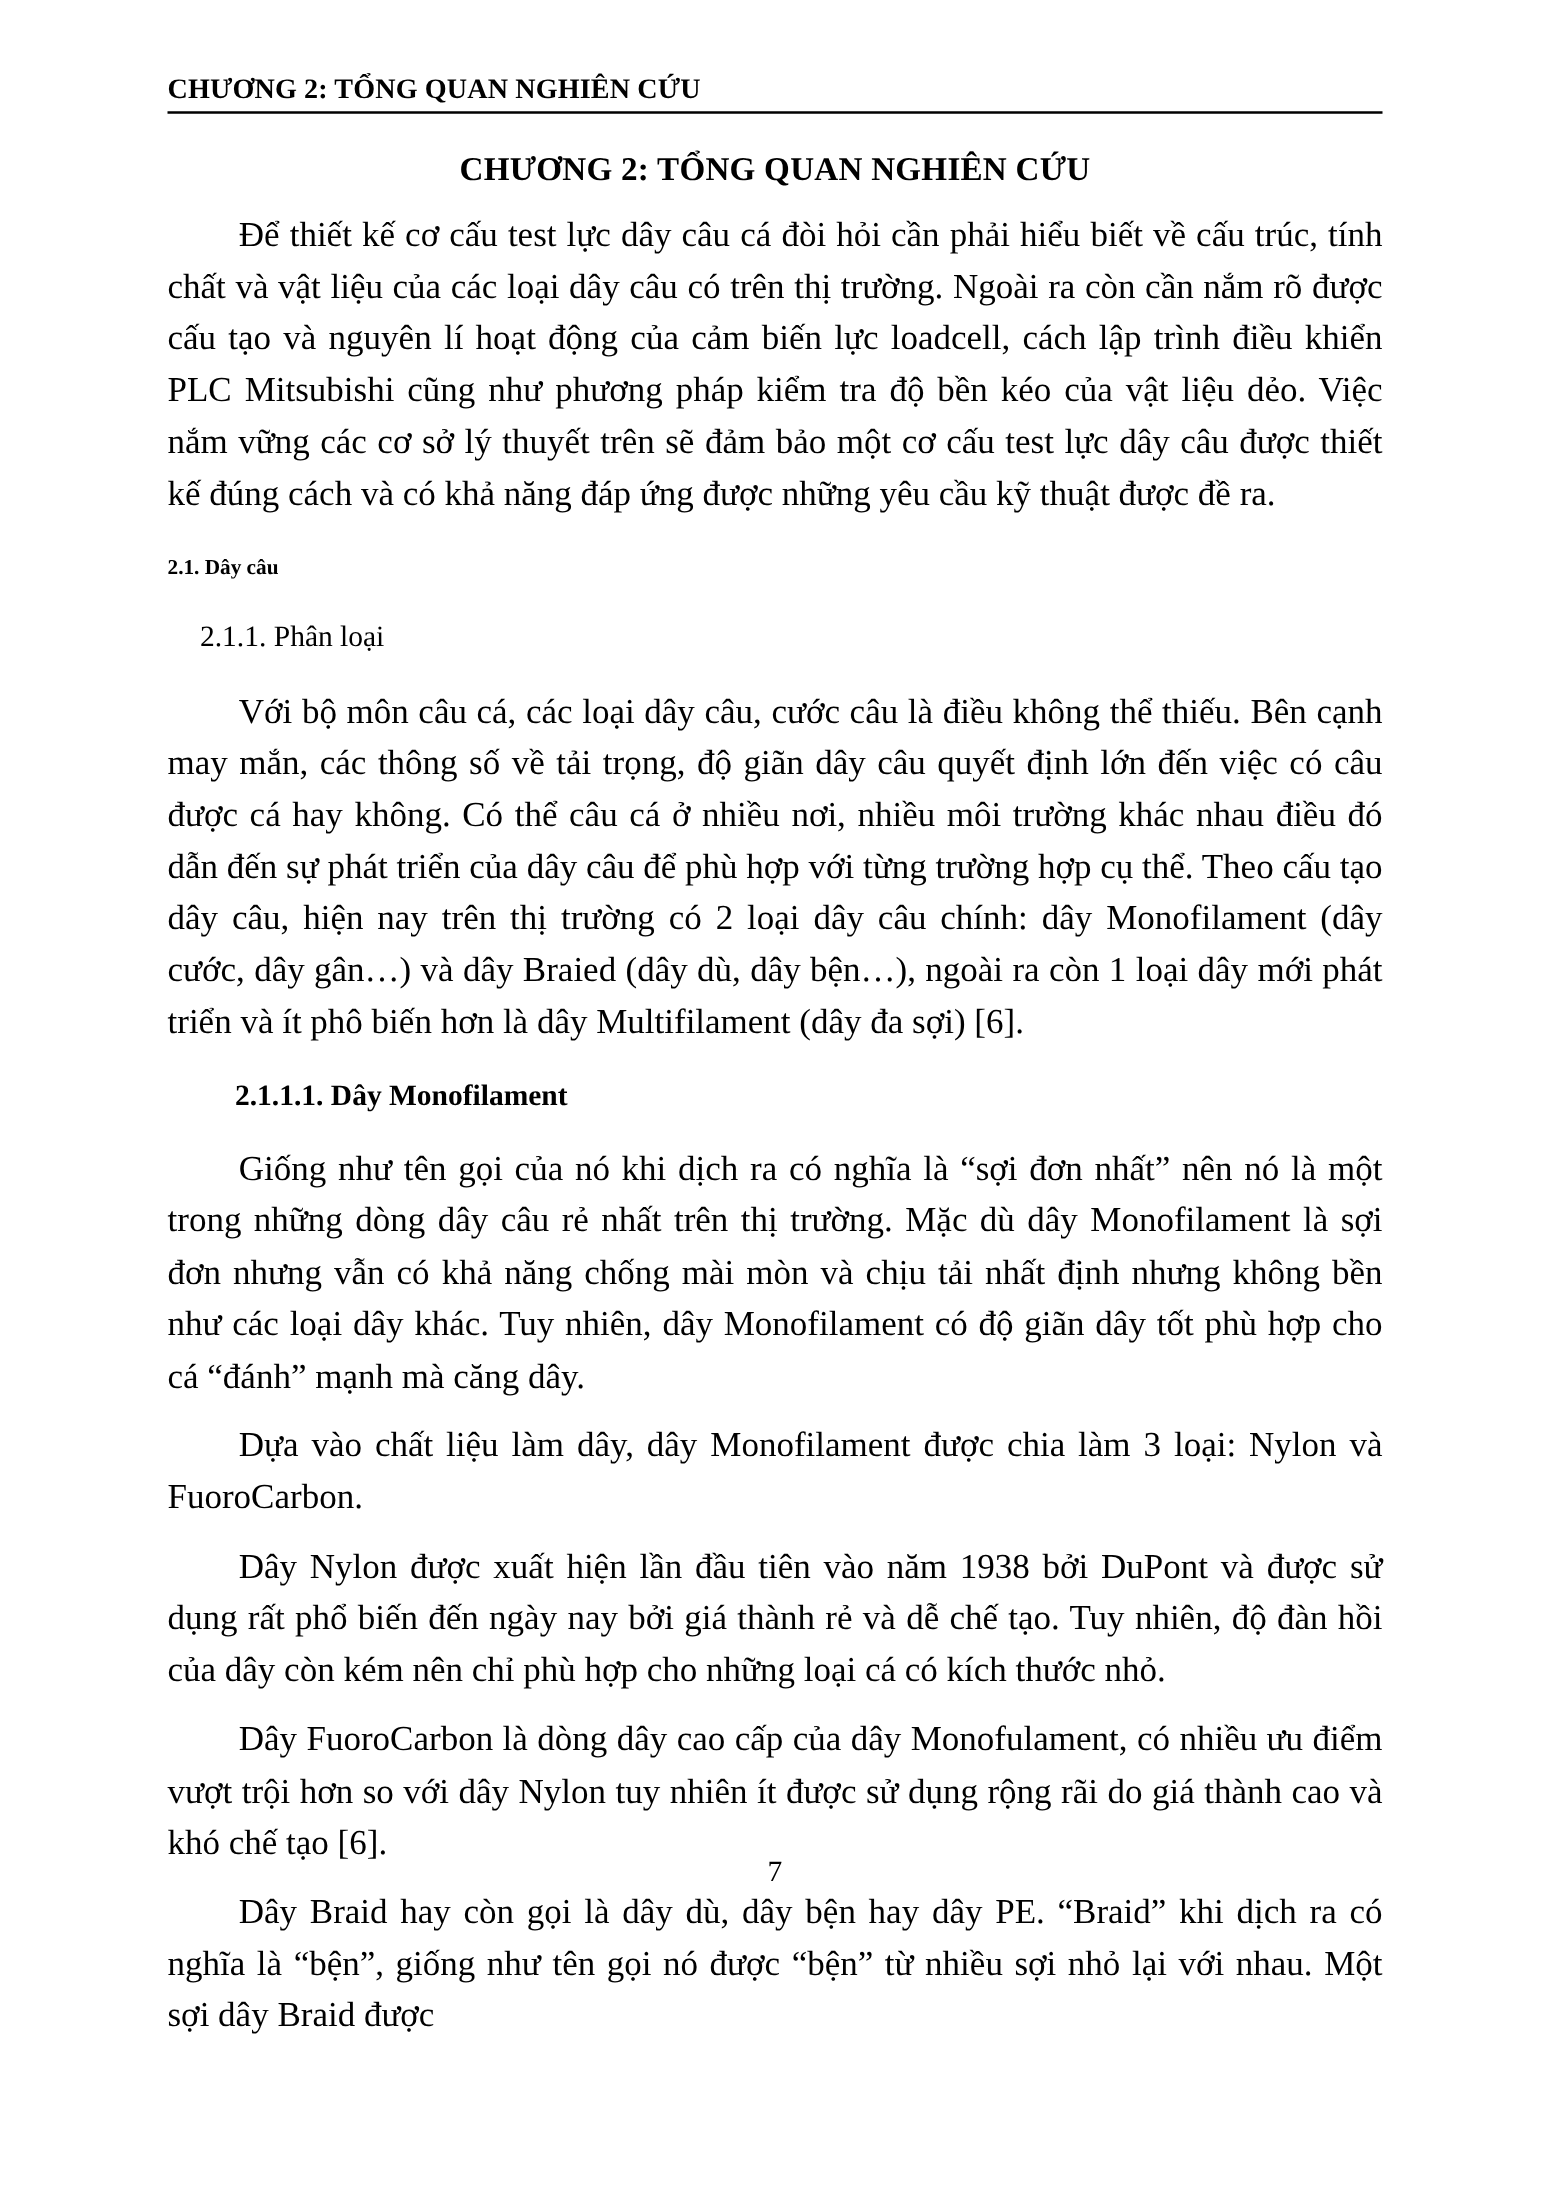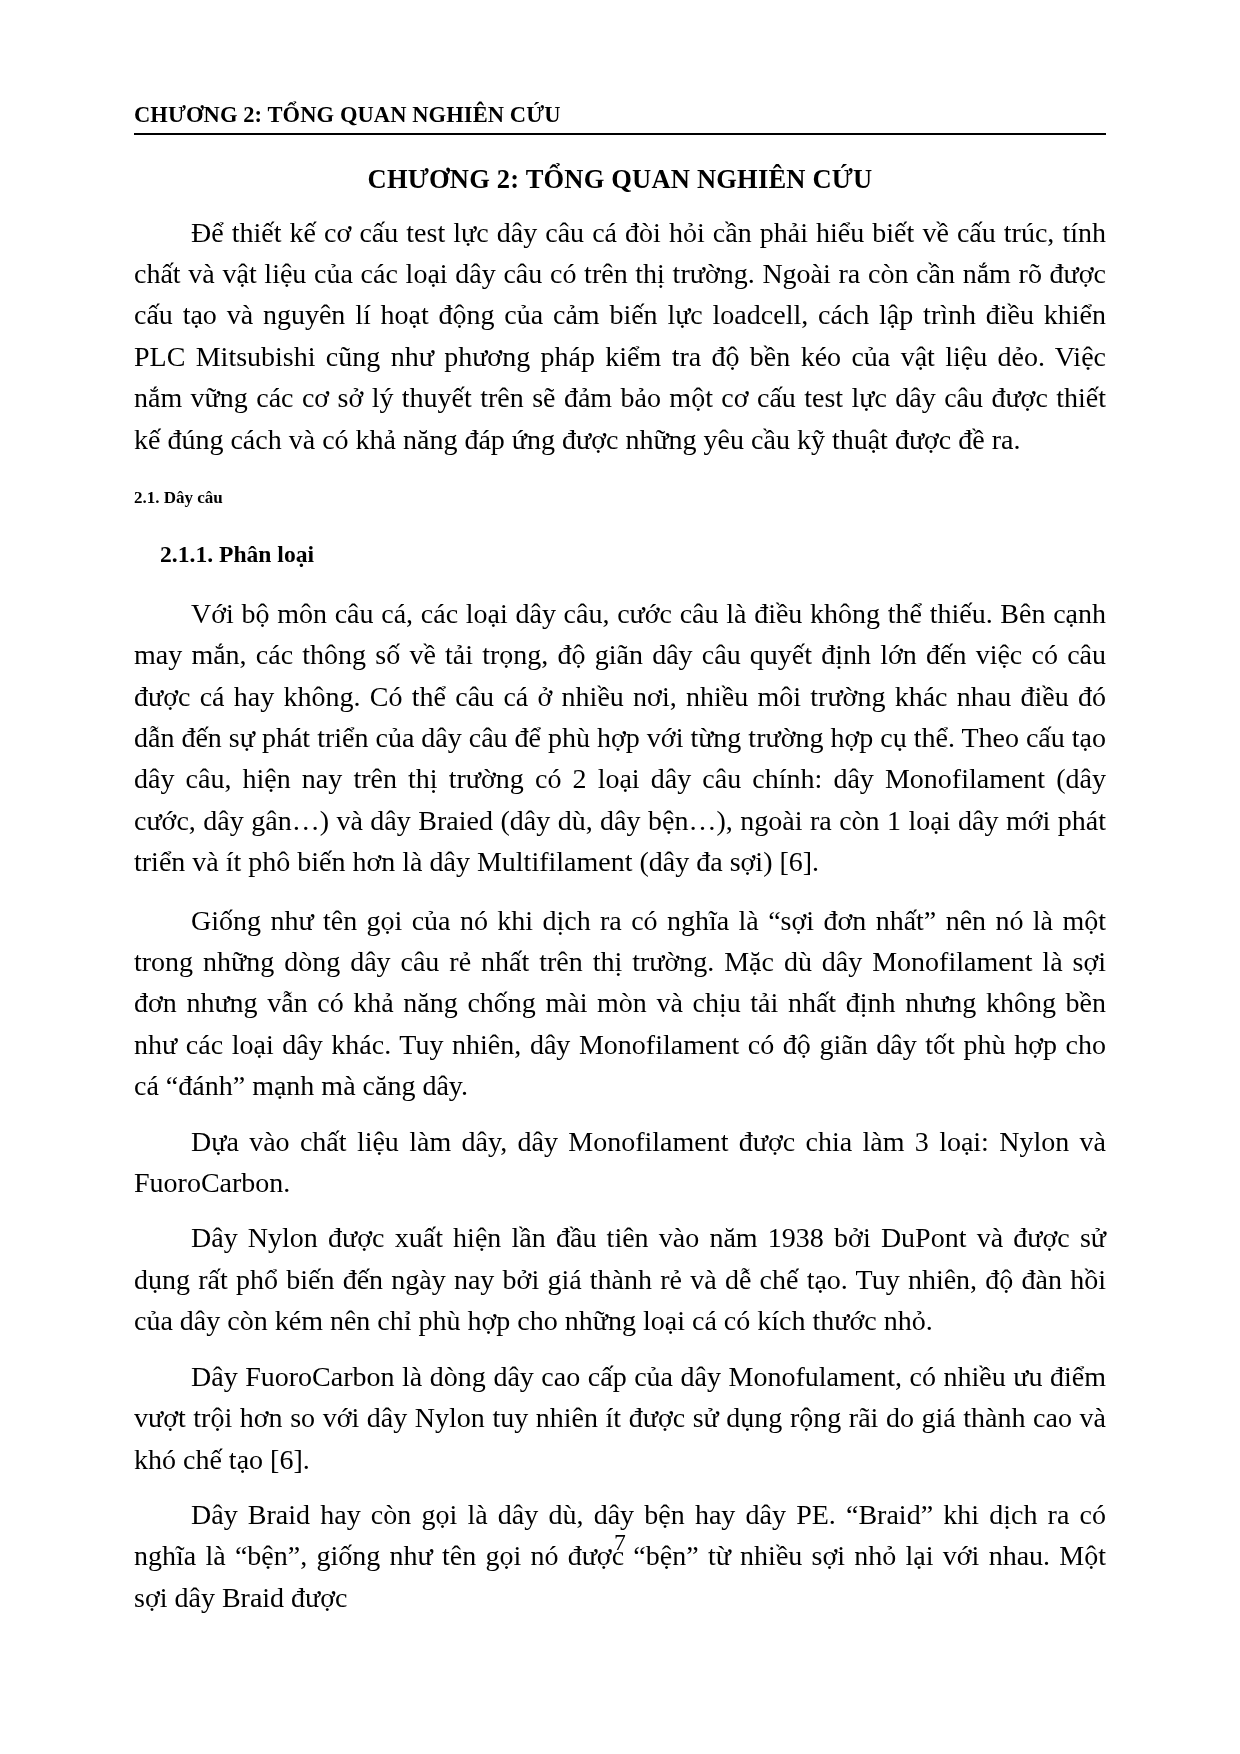--- a/index.html
+++ b/index.html
@@ -15,21 +15,20 @@
     position: relative;
     overflow: hidden;
   }
   .page {
     position: absolute;
     left: 0; top: 0;
     width: 1240px;
     height: 1565px;
     box-sizing: border-box;
     padding: 0;
-    margin-top: 44px;
   }
   .content-area {
     position: absolute;
     left: 134px;
     top: 58px;
     width: 972px;
   }
   
   .running-header {
     font-size: 22.5px;
@@ -73,21 +72,21 @@
   
   h2.h-l1 {
     font-size: 17px;
     font-weight: bold;
     margin: 17px 0 0 0;
     line-height: 41.4px;
     text-indent: 0;
   }
   h3.h-l2 {
     font-size: 23.6px;
-    font-weight: bold;
+    font-weight: normal;
     margin: 16px 0 0 0;
     line-height: 41.4px;
     padding-left: 26px;
   }
   h4.h-l3 {
     font-size: 23.6px;
     font-weight: bold;
     margin: 18px 0 0 0;
     line-height: 41.4px;
     padding-left: 54px;
@@ -116,20 +115,21 @@
     <h1 class="chapter-title">CHƯƠNG 2: TỔNG QUAN NGHIÊN CỨU</h1>
 
     <p class="body first">Để thiết kế cơ cấu test lực dây câu cá đòi hỏi cần phải hiểu biết về cấu trúc, tính chất và vật liệu của các loại dây câu có trên thị trường. Ngoài ra còn cần nắm rõ được cấu tạo và nguyên lí hoạt động của cảm biến lực loadcell, cách lập trình điều khiển PLC Mitsubishi cũng như phương pháp kiểm tra độ bền kéo của vật liệu dẻo. Việc nắm vững các cơ sở lý thuyết trên sẽ đảm bảo một cơ cấu test lực dây câu được thiết kế đúng cách và có khả năng đáp ứng được những yêu cầu kỹ thuật được đề ra.</p>
 
     <h2 class="h-l1">2.1. Dây câu</h2>
 
     <h3 class="h-l2">2.1.1. Phân loại</h3>
 
     <p class="body gap" style="margin-top:17px;">Với bộ môn câu cá, các loại dây câu, cước câu là điều không thể thiếu. Bên cạnh may mắn, các thông số về tải trọng, độ giãn dây câu quyết định lớn đến việc có câu được cá hay không. Có thể câu cá ở nhiều nơi, nhiều môi trường khác nhau điều đó dẫn đến sự phát triển của dây câu để phù hợp với từng trường hợp cụ thể. Theo cấu tạo dây câu, hiện nay trên thị trường có 2 loại dây câu chính: dây Monofilament (dây cước, dây gân…) và dây Braied (dây dù, dây bện…), ngoài ra còn 1 loại dây mới phát triển và ít phô biến hơn là dây Multifilament (dây đa sợi) [6].</p>
 
+    <h4 class="h-l3">2.1.1.1. Dây Monofilament</h4>
 
     <p class="body" style="margin-top:17px;">Giống như tên gọi của nó khi dịch ra có nghĩa là “sợi đơn nhất” nên nó là một trong những dòng dây câu rẻ nhất trên thị trường. Mặc dù dây Monofilament là sợi đơn nhưng vẫn có khả năng chống mài mòn và chịu tải nhất định nhưng không bền như các loại dây khác. Tuy nhiên, dây Monofilament có độ giãn dây tốt phù hợp cho cá “đánh” mạnh mà căng dây.</p>
 
     <p class="body" style="margin-top:14px;">Dựa vào chất liệu làm dây, dây Monofilament được chia làm 3 loại: Nylon và FuoroCarbon.</p>
 
     <p class="body" style="margin-top:14px;">Dây Nylon được xuất hiện lần đầu tiên vào năm 1938 bởi DuPont và được sử dụng rất phổ biến đến ngày nay bởi giá thành rẻ và dễ chế tạo. Tuy nhiên, độ đàn hồi của dây còn kém nên chỉ phù hợp cho những loại cá có kích thước nhỏ.</p>
 
     <p class="body" style="margin-top:14px;">Dây FuoroCarbon là dòng dây cao cấp của dây Monofulament, có nhiều ưu điểm vượt trội hơn so với dây Nylon tuy nhiên ít được sử dụng rộng rãi do giá thành cao và khó chế tạo [6].</p>
 
 

